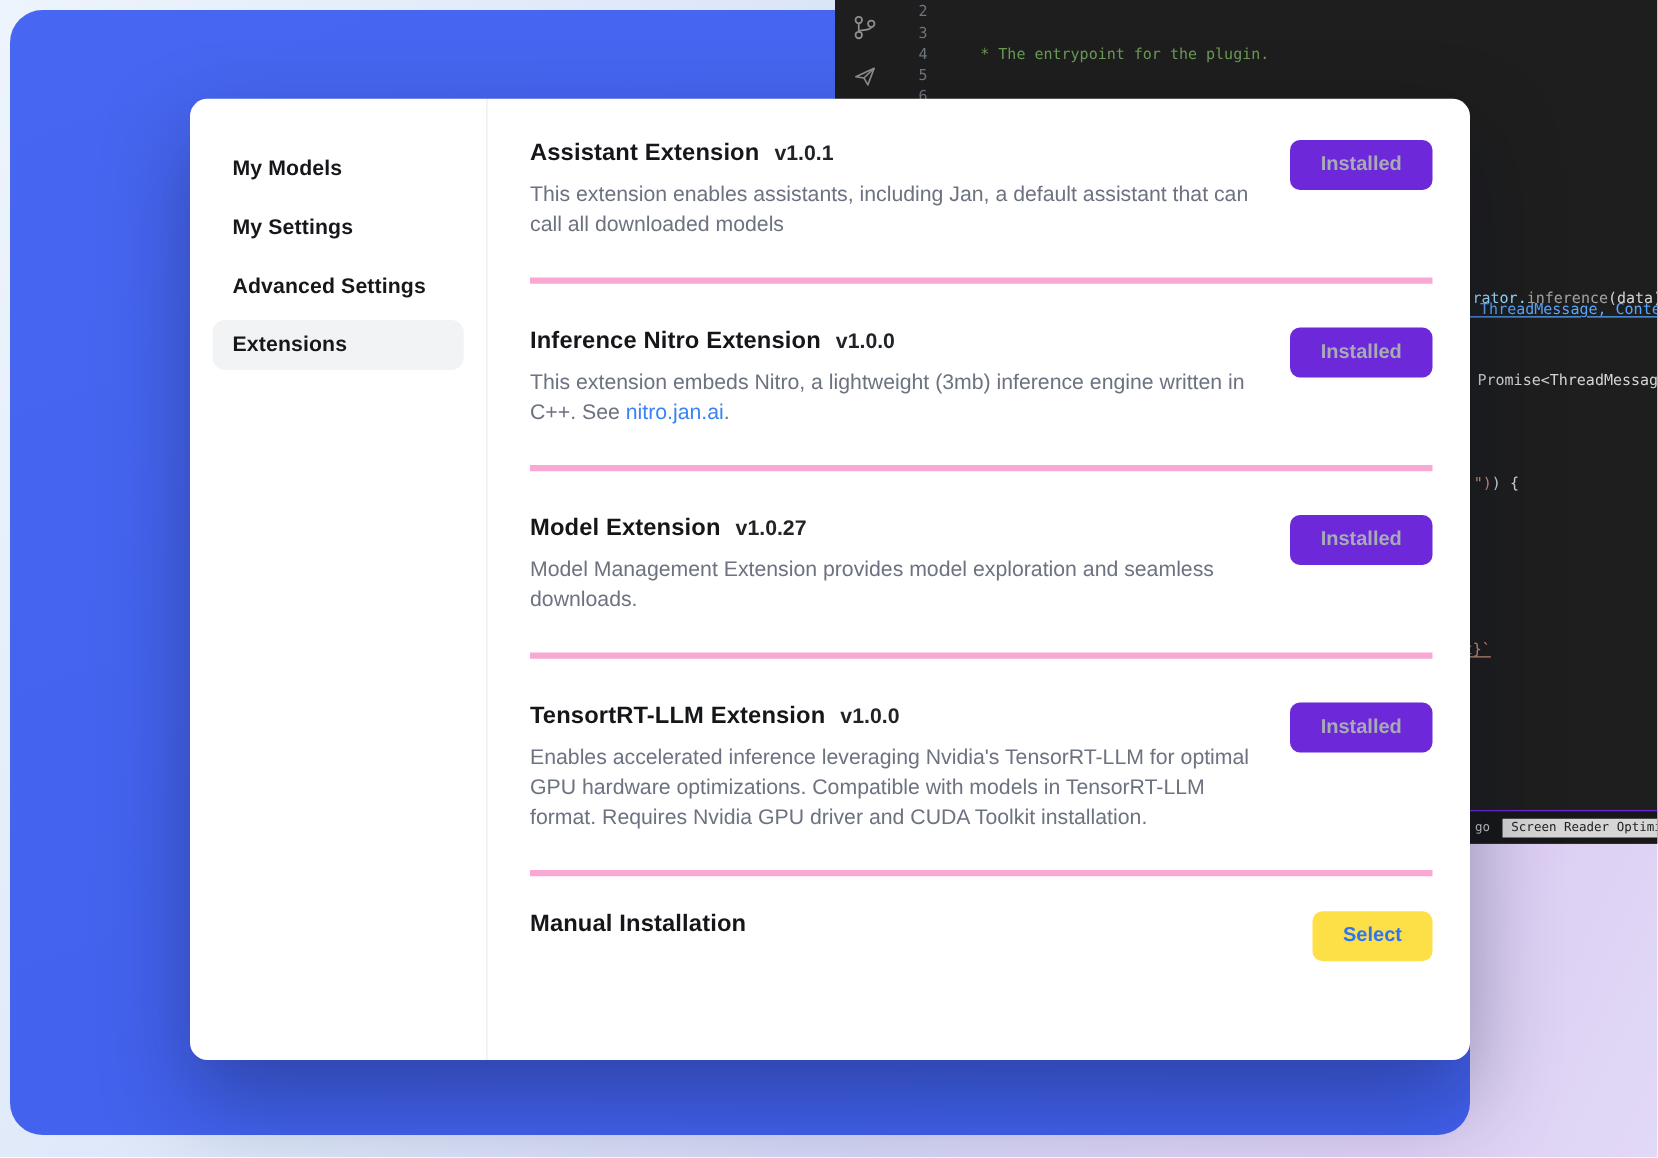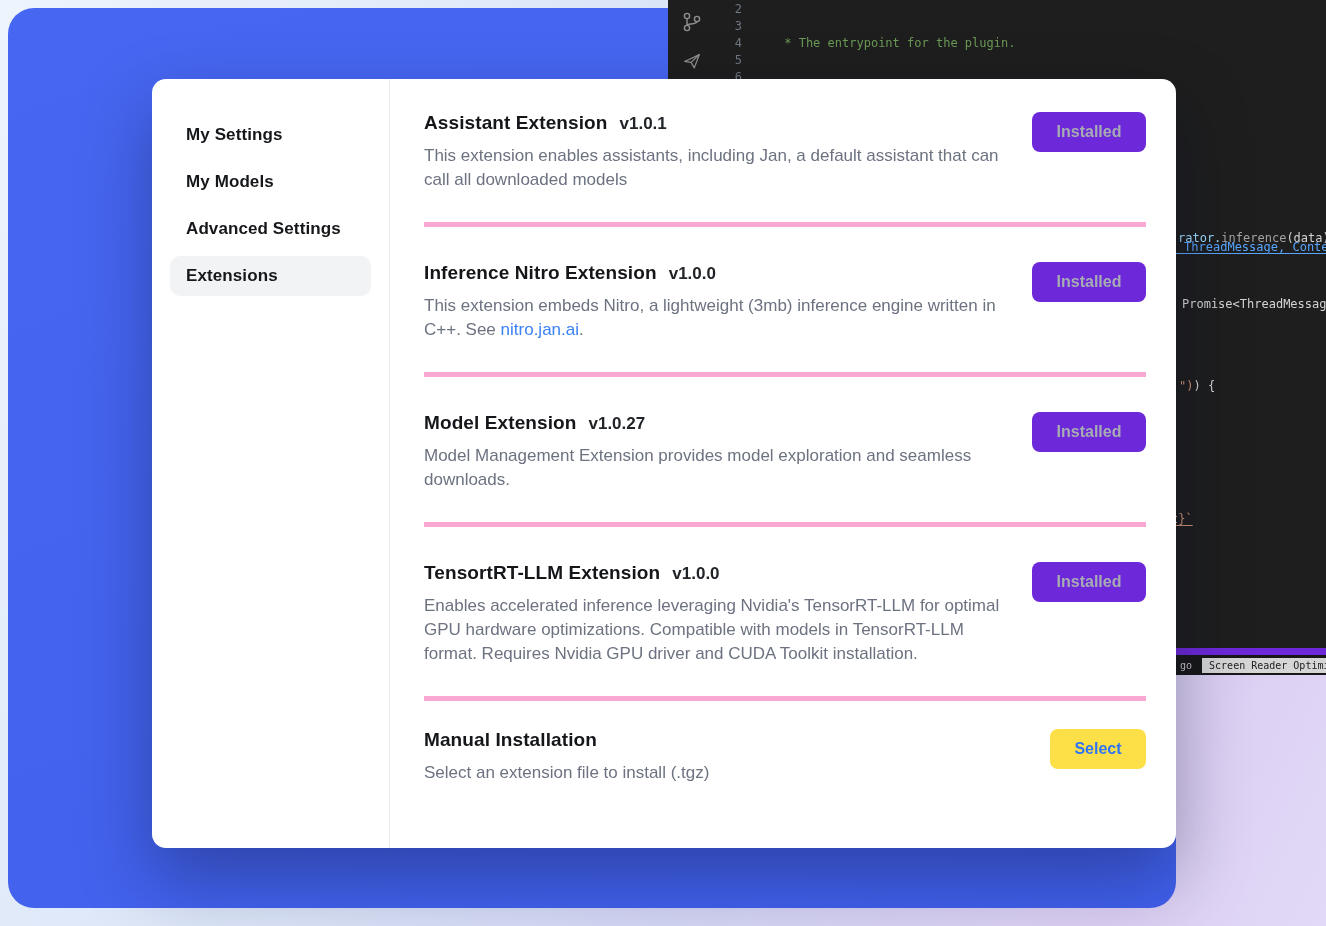--- a/index.html
+++ b/index.html
@@ -36,21 +36,21 @@
   .tok-fn      { color:#a3a3a3; }
   .tok-str     { color:#ce9178; }
   .tok-type    { color:#4ec9b0; }
   .frag { position:absolute; font-size:12px; line-height:17px; white-space:pre; color:#d4d4d4; }
   .frag-1 { left:510px; top:230px; }
   .frag-2 { left:514px; top:296px; }
   .frag-3 { left:511px; top:378px; }
   .frag-4 { left:503px; top:511px; color:#ce9178; text-decoration:underline; text-underline-offset:2px; }
   .statusbar {
     position:absolute; left:498px; right:0; top:648px; height:27px;
-    background:#181818; border-top:7px solid #6d28d9;
+    background:#181818; border-top:1px solid #6d28d9;
     display:flex; align-items:center; gap:10px; padding-left:14px; overflow:hidden;
   }
   .status-go { font-size:10px; color:#c5c5c5; }
   .status-badge { font-size:10px; background:#d6d6d6; color:#1d1d1d; padding:2px 7px; white-space:nowrap; }
 
   
   .modal {
     position:absolute; left:152px; top:79px; width:1024px; height:769px;
     background:#ffffff; border-radius:14px;
     box-shadow:0 30px 70px rgba(10,15,40,.35);
@@ -132,22 +132,22 @@
 
     <div class="statusbar">
       <span class="status-go">go</span>
       <span class="status-badge">Screen Reader Optimize</span>
     </div>
   </div>
 
   <div class="modal">
 
     <div class="sidebar">
+      <div class="side-item">My Models</div>
       <div class="side-item">My Settings</div>
-      <div class="side-item">My Models</div>
       <div class="side-item">Advanced Settings</div>
       <div class="side-item selected">Extensions</div>
     </div>
 
     <div class="content">
 
       <div class="section">
         <div class="sec-text">
           <div class="sec-title-row">
             <span class="sec-title">Assistant Extension</span>
@@ -189,21 +189,20 @@
           <div class="sec-desc">Enables accelerated inference leveraging Nvidia's TensorRT-LLM for optimal GPU hardware optimizations. Compatible with models in TensorRT-LLM format. Requires Nvidia GPU driver and CUDA Toolkit installation.</div>
         </div>
         <button class="btn">Installed</button>
       </div>
 
       <div class="section">
         <div class="sec-text">
           <div class="sec-title-row">
             <span class="sec-title">Manual Installation</span>
           </div>
-          <div class="sec-desc">Select an extension file to install (.tgz)</div>
         </div>
         <button class="btn select">Select</button>
       </div>
 
     </div>
   </div>
 
 </div>
 
 </body></html>

